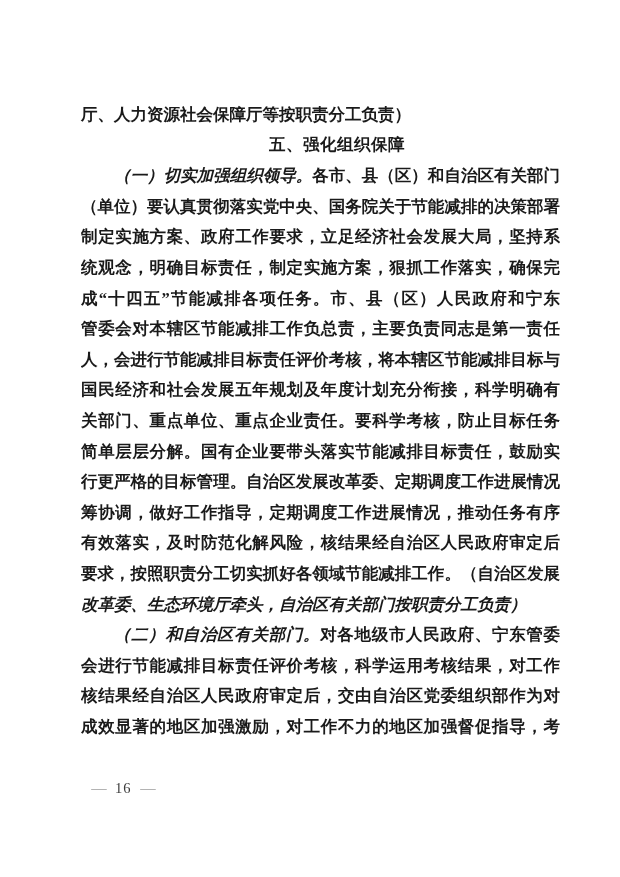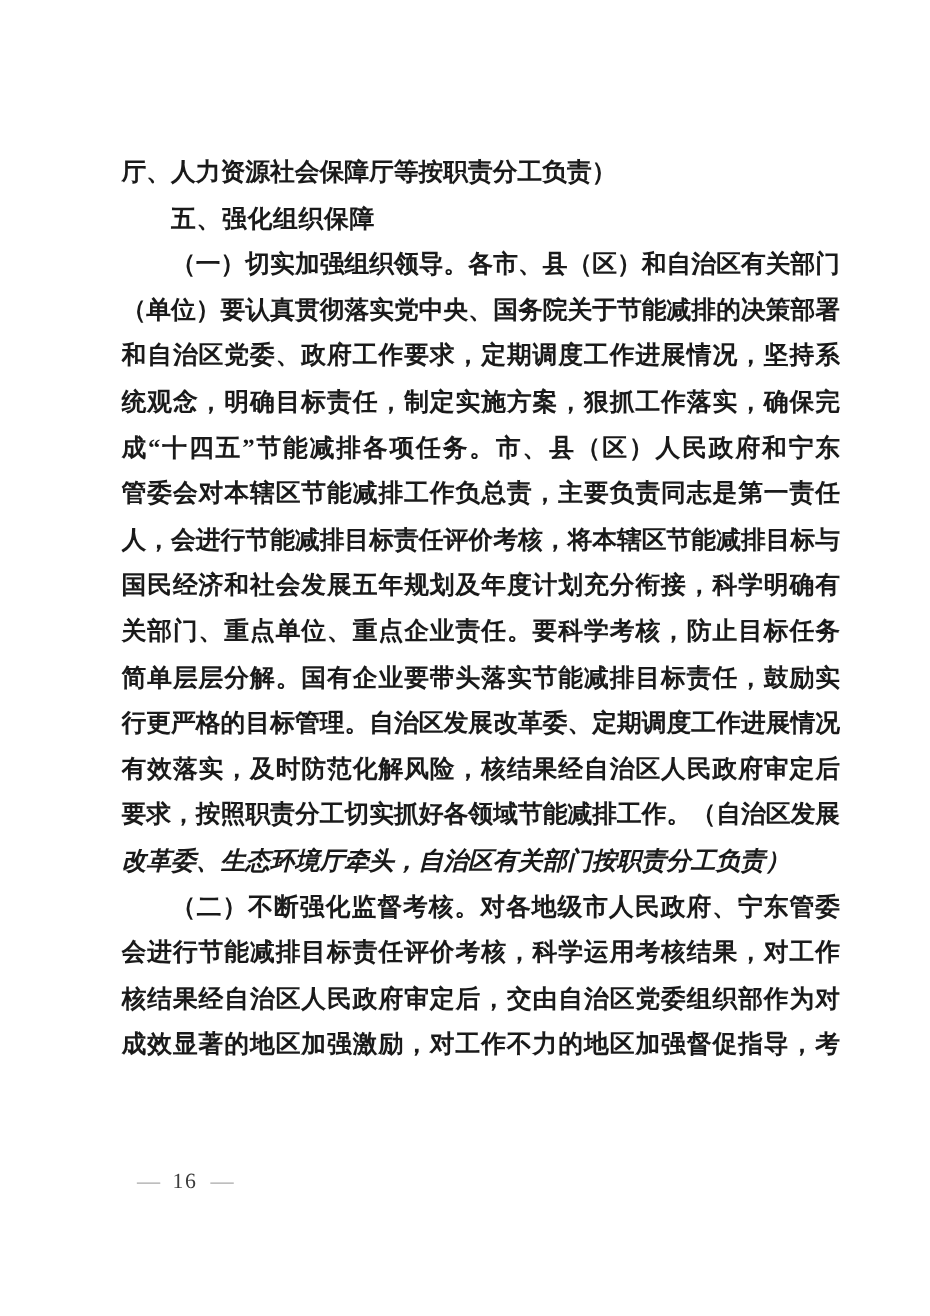--- a/index.html
+++ b/index.html
@@ -34,26 +34,28 @@
   }
   .line.wrap { white-space: normal; overflow: hidden; font-style: italic; }
   .line.justify {
     white-space: normal;
     text-align: justify;
     text-align-last: justify;
     overflow: hidden;
   }
   .line.indent { text-indent: 2em; }
   .line.heading {
-    font-family: Liberation Serif, serif;
+    font-family: Liberation Mono, monospace;
     font-weight: 900;
     letter-spacing: 0.5px;
+    text-align: center;
   }
   .lead {
     font-weight: 800;
+    font-style: italic;
   }
   #footer {
     position: absolute;
     left: 92px;
     top: 780px;
     display: flex;
     align-items: center;
     gap: 9px;
     font-size: 14.5px;
     color: #3c3c3c;
@@ -73,34 +75,35 @@
 <div id="page">
 
   <div id="text-block">
     <div class="line">厅、人力资源社会保障厅等按职责分工负责）</div>
 
     <div class="line indent heading">五、强化组织保障</div>
 
     <div class="line indent justify"><span class="lead">（一）切实加强组织领导。</span><span>各市、县（区）和自治区有关部门</span></div>
 
     <div class="line justify">（单位）要认真贯彻落实党中央、国务院关于节能减排的决策部署</div>
-    <div class="line justify">和自治区党委、政府工作要求，定期调度工作进展情况，坚持系</div>
+    <div class="line justify">制定实施方案、政府工作要求，立足经济社会发展大局，坚持系</div>
     <div class="line justify">统观念，明确目标责任，制定实施方案，狠抓工作落实，确保完</div>
     <div class="line justify">成“十四五”节能减排各项任务。市、县（区）人民政府和宁东</div>
     <div class="line justify">管委会对本辖区节能减排工作负总责，主要负责同志是第一责任</div>
     <div class="line justify">人，会进行节能减排目标责任评价考核，将本辖区节能减排目标与</div>
     <div class="line justify">国民经济和社会发展五年规划及年度计划充分衔接，科学明确有</div>
     <div class="line justify">关部门、重点单位、重点企业责任。要科学考核，防止目标任务</div>
     <div class="line justify">简单层层分解。国有企业要带头落实节能减排目标责任，鼓励实</div>
     <div class="line justify">行更严格的目标管理。自治区发展改革委、定期调度工作进展情况</div>
+    <div class="line justify">筹协调，做好工作指导，定期调度工作进展情况，推动任务有序</div>
     <div class="line justify">有效落实，及时防范化解风险，核结果经自治区人民政府审定后</div>
     <div class="line justify">要求，按照职责分工切实抓好各领域节能减排工作。（自治区发展</div>
     <div class="line wrap">改革委、生态环境厅牵头，自治区有关部门按职责分工负责）</div>
 
-    <div class="line indent justify"><span class="lead">（二）不断强化监督考核。</span><span>对各地级市人民政府、宁东管委</span></div>
+    <div class="line indent justify"><span class="lead">（二）和自治区有关部门。</span><span>对各地级市人民政府、宁东管委</span></div>
 
     <div class="line justify">会进行节能减排目标责任评价考核，科学运用考核结果，对工作</div>
     <div class="line justify">核结果经自治区人民政府审定后，交由自治区党委组织部作为对</div>
     <div class="line justify">成效显著的地区加强激励，对工作不力的地区加强督促指导，考</div>
   </div>
 
   <div id="footer">
     <span class="footer-dash">—</span>
     <span id="page-num">16</span>
     <span class="footer-dash">—</span>

